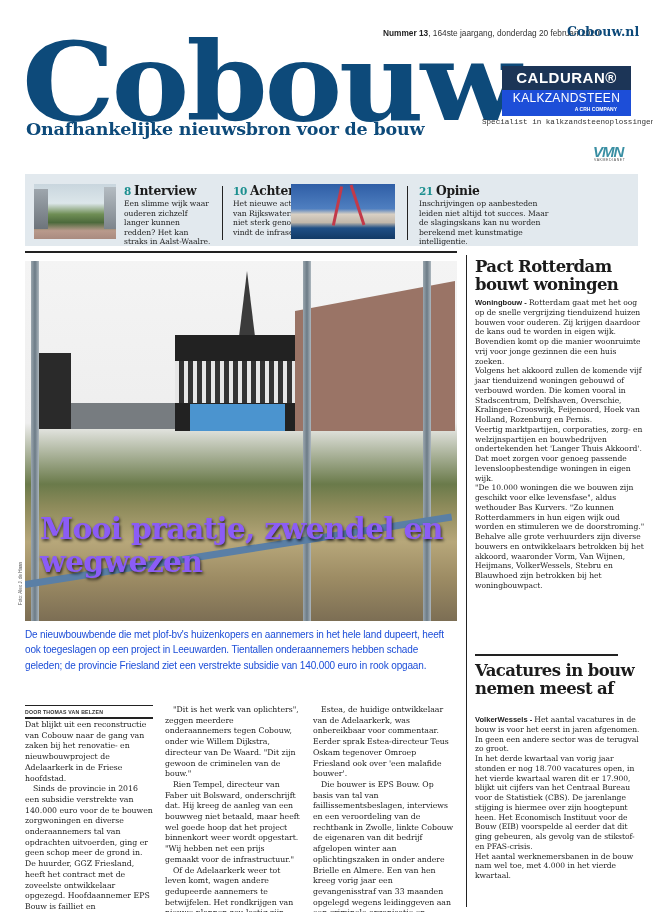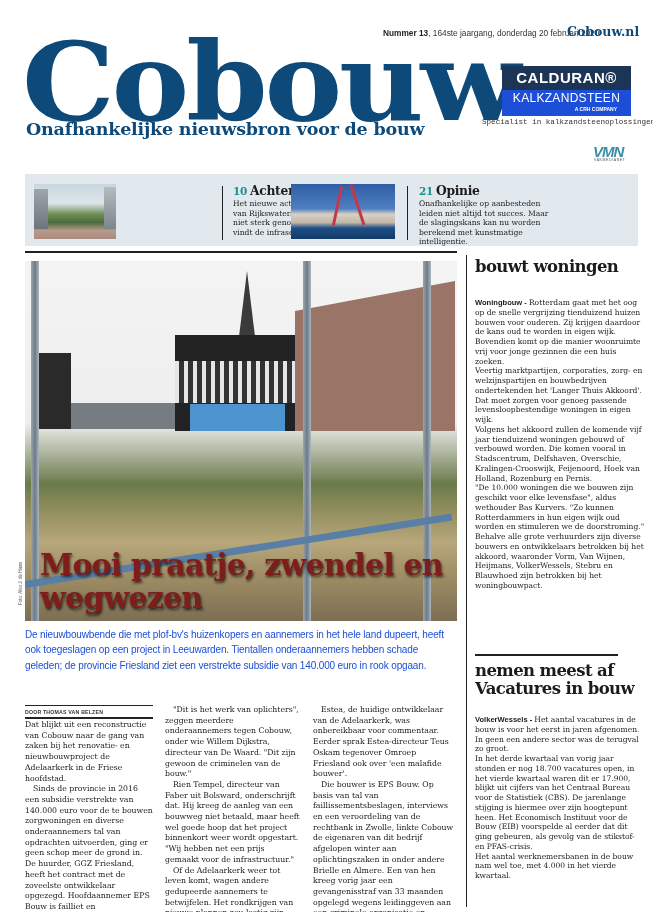--- a/index.html
+++ b/index.html
@@ -43,21 +43,21 @@
     background: linear-gradient(180deg, #f4f4f4 0%, #eeeeee 45%, #6a7a4a 62%, #8c8a5a 68%, #b7a77a 78%, #9d8c64 88%, #7c6e54 100%); }
   .b-dark { position: absolute; left: 10px; top: 92px; width: 36px; height: 76px; background: #2a2a2a; }
   .b-low { position: absolute; left: 46px; top: 142px; width: 110px; height: 26px; background: #777c80; }
   .church { position: absolute; left: 150px; top: 74px; width: 120px; height: 96px; background: #222; }
   .church-windows { position: absolute; left: 150px; top: 100px; width: 120px; height: 42px; background: repeating-linear-gradient(90deg, #e6e6e6 0 4px, #333 4px 9px); }
   .church-blue { position: absolute; left: 165px; top: 143px; width: 95px; height: 27px; background: #4b94cf; }
   .spire { position: absolute; left: 213px; top: 10px; width: 0; height: 0; border-left: 9px solid transparent; border-right: 9px solid transparent; border-bottom: 74px solid #3b3b3b; }
   .brick { position: absolute; left: 270px; top: 20px; width: 160px; height: 150px; background: #9a7466; clip-path: polygon(0 20%, 100% 0, 100% 100%, 0 100%); }
   .fence-v { position: absolute; top: 0; width: 8px; height: 360px; background: linear-gradient(90deg,#9aa6ae,#6c7b86,#adb7be); }
   .fence-h { position: absolute; height: 7px; background: #5a7fa6; }
-  .lead-headline { position: absolute; top: 548px; left: 40px; width: 420px; font-family: "DejaVu Serif", serif; font-weight: bold; font-size: 30px; line-height: 33px; color: #7f1d1d; letter-spacing: -0.8px; text-shadow: 1px 2px 3px rgba(0,0,0,0.7); }
+  .lead-headline { position: absolute; top: 512px; left: 40px; width: 420px; font-family: "DejaVu Serif", serif; font-weight: bold; font-size: 30px; line-height: 33px; color: #8b5cf6; letter-spacing: -0.8px; text-shadow: 1px 2px 3px rgba(0,0,0,0.7); }
   .photo-credit { position: absolute; top: 605px; left: 18px; transform: rotate(-90deg); transform-origin: left top; font-family: "Liberation Sans", sans-serif; font-size: 4.5px; color: #555; white-space: nowrap; }
 
   .lead-intro { position: absolute; top: 627px; left: 25px; width: 432px; font-family: "Liberation Sans", sans-serif; font-size: 10px; line-height: 15.4px; color: #1d4ed8; letter-spacing: -0.15px; }
 
   .byline-rule { position: absolute; top: 705px; left: 25px; width: 128px; height: 1px; background: #222; }
   .byline { position: absolute; top: 709px; left: 25px; font-family: "Liberation Sans", sans-serif; font-weight: bold; font-size: 5.2px; color: #333; letter-spacing: 0.2px; }
   .byline-rule2 { position: absolute; top: 717px; left: 25px; width: 128px; height: 2px; background: #222; }
 
   .col { position: absolute; font-family: "DejaVu Serif", serif; font-size: 7.75px; line-height: 10.7px; color: #222; text-align: left; }
   .col p { margin: 0; }
@@ -84,30 +84,34 @@
     <div class="k">KALKZANDSTEEN</div>
     <div class="c">A CRH COMPANY</div>
   </div>
 </div>
 <div class="ad-caption">Specialist in kalkzandsteenoplossingen</div>
 <div class="vmn">VMN</div>
 <div class="vmn-sub">VAKMEDIANET</div>
 
 <div class="teasers">
   <div class="t-img t-img1"></div>
+  <div class="t-item" style="left:99px;width:88px;">
+    <div class="t-title"><span class="t-num">8</span><span>Interview</span></div>
+    <div class="t-text">Een slimme wijk waar ouderen zichzelf langer kunnen redden? Het kan straks in Aalst-Waalre.</div>
+  </div>
   <div class="t-div" style="left:197px;"></div>
   <div class="t-item" style="left:208px;width:88px;">
     <div class="t-title"><span class="t-num">10</span><span>Achtergrond</span></div>
     <div class="t-text">Het nieuwe actieplan van Rijkswaterstaat is niet sterk genoeg, vindt de infrasector.</div>
   </div>
   <div class="t-img t-img2"></div>
   <div class="t-div" style="left:382px;"></div>
   <div class="t-item" style="left:394px;width:140px;">
     <div class="t-title"><span class="t-num">21</span><span>Opinie</span></div>
-    <div class="t-text">Onafhankelijke op aanbesteden leiden niet altijd tot succes. Maar de slagingskans kan nu worden berekend met kunstmatige intelligentie.</div>
+    <div class="t-text">Inschrijvingen op aanbesteden leiden niet altijd tot succes. Maar de slagingskans kan nu worden berekend met kunstmatige intelligentie.</div>
   </div>
 </div>
 
 <div class="lead-rule"></div>
 <div class="lead-img">
   <div class="b-dark"></div>
   <div class="b-low"></div>
   <div class="spire"></div>
   <div class="church"></div>
   <div class="church-windows"></div>
@@ -138,33 +142,34 @@
 </div>
 <div class="col" style="top:705px;left:313px;width:142px;">
   <p class="ind">Estea, de huidige ontwikkelaar van de Adelaarkerk, was onbereikbaar voor commentaar. Eerder sprak Estea-directeur Teus Oskam tegenover Omroep Friesland ook over 'een malafide bouwer'.</p>
   <p class="ind">Die bouwer is EPS Bouw. Op basis van tal van faillissementsbeslagen, interviews en een veroordeling van de rechtbank in Zwolle, linkte Cobouw de eigenaren van dit bedrijf afgelopen winter aan oplichtingszaken in onder andere Brielle en Almere. Een van hen kreeg vorig jaar een gevangenisstraf van 33 maanden opgelegd wegens leidinggeven aan een criminele organisatie en faillissementsfraude.</p>
 
 </div>
 
 <div class="side-rule"></div>
 
 <div class="side-h" style="top:258px;">
+  <div>Pact Rotterdam</div>
   <div>bouwt woningen</div>
 </div>
 <div class="side-body" style="top:298px;">
   <p><span class="lead">Woningbouw - </span><span>Rotterdam gaat met het oog op de snelle vergrijzing tienduizend huizen bouwen voor ouderen. Zij krijgen daardoor de kans oud te worden in eigen wijk. Bovendien komt op die manier woonruimte vrij voor jonge gezinnen die een huis zoeken.</span></p>
+  <p>Volgens het akkoord zullen de komende vijf jaar tienduizend woningen gebouwd of verbouwd worden. Die komen vooral in Stadscentrum, Delfshaven, Overschie, Kralingen-Crooswijk, Feijenoord, Hoek van Holland, Rozenburg en Pernis.</p>
   <p>Veertig marktpartijen, corporaties, zorg- en welzijnspartijen en bouwbedrijven ondertekenden het 'Langer Thuis Akkoord'. Dat moet zorgen voor genoeg passende levensloopbestendige woningen in eigen wijk.</p>
-  <p>Volgens het akkoord zullen de komende vijf jaar tienduizend woningen gebouwd of verbouwd worden. Die komen vooral in Stadscentrum, Delfshaven, Overschie, Kralingen-Crooswijk, Feijenoord, Hoek van Holland, Rozenburg en Pernis.</p>
   <p>"De 10.000 woningen die we bouwen zijn geschikt voor elke levensfase", aldus wethouder Bas Kurvers. "Zo kunnen Rotterdammers in hun eigen wijk oud worden en stimuleren we de doorstroming."</p>
   <p>Behalve alle grote verhuurders zijn diverse bouwers en ontwikkelaars betrokken bij het akkoord, waaronder Vorm, Van Wijnen, Heijmans, VolkerWessels, Stebru en Blauwhoed zijn betrokken bij het woningbouwpact.</p>
 </div>
 
 <div class="side-sep"></div>
 
 <div class="side-h" style="top:662px;">
+  <div>Vacatures in bouw</div>
   <div>nemen meest af</div>
-  <div>Vacatures in bouw</div>
 </div>
 <div class="side-body" style="top:715px;">
   <p><span class="lead">VolkerWessels - </span><span>Het aantal vacatures in de bouw is voor het eerst in jaren afgenomen. In geen een andere sector was de terugval zo groot.</span></p>
   <p>In het derde kwartaal van vorig jaar stonden er nog 18.700 vacatures open, in het vierde kwartaal waren dit er 17.900, blijkt uit cijfers van het Centraal Bureau voor de Statistiek (CBS). De jarenlange stijging is hiermee over zijn hoogtepunt heen. Het Economisch Instituut voor de Bouw (EIB) voorspelde al eerder dat dit ging gebeuren, als gevolg van de stikstof- en PFAS-crisis.</p>
   <p>Het aantal werknemersbanen in de bouw nam wel toe, met 4.000 in het vierde kwartaal.</p>
 </div>
 
 </body></html>

